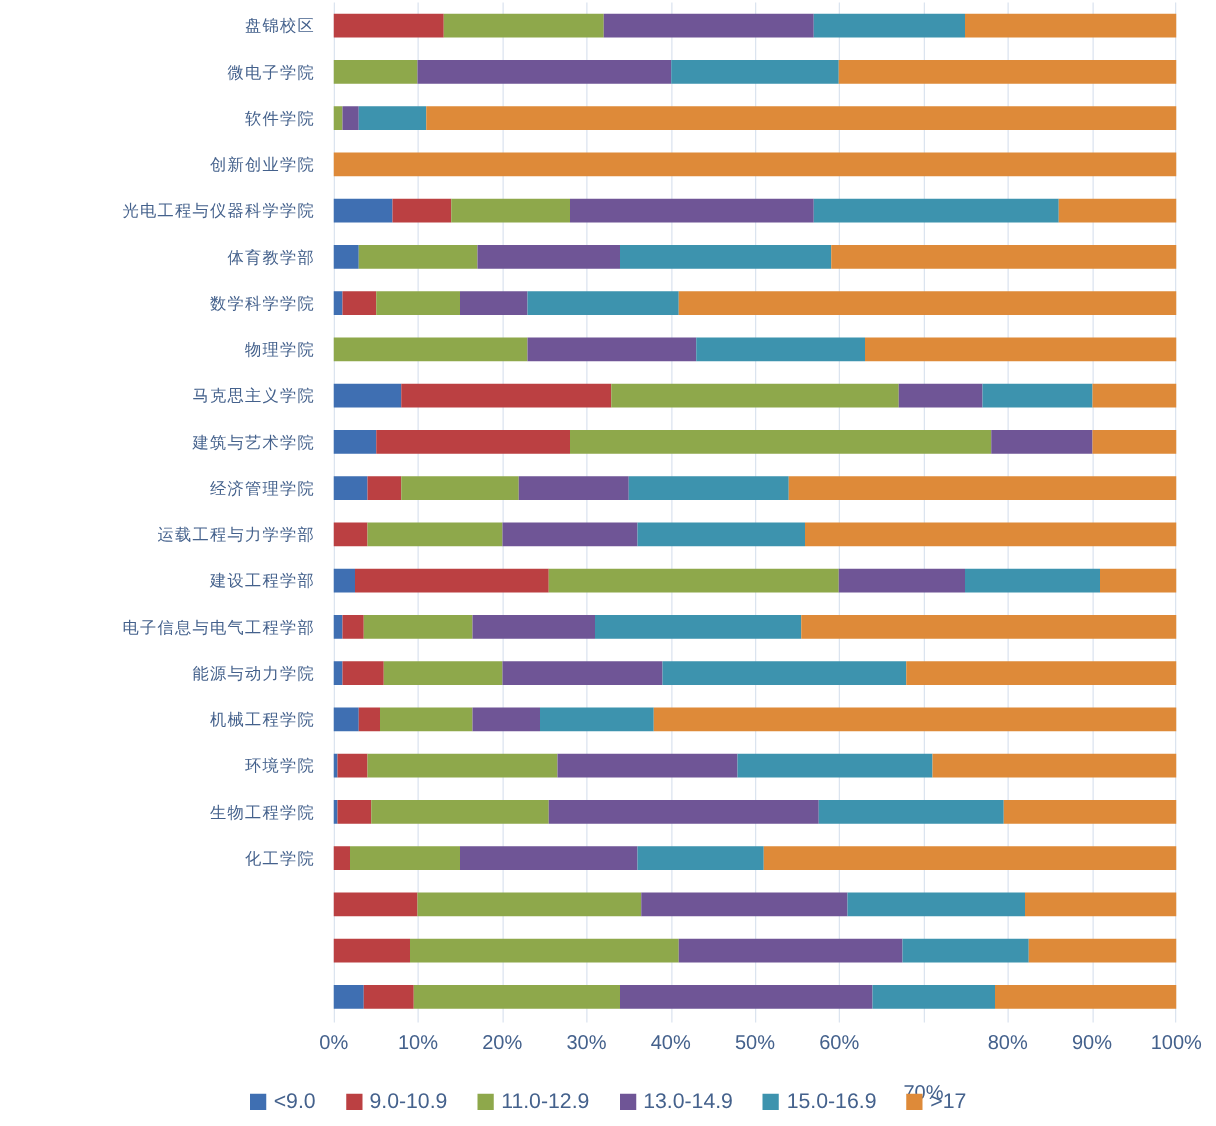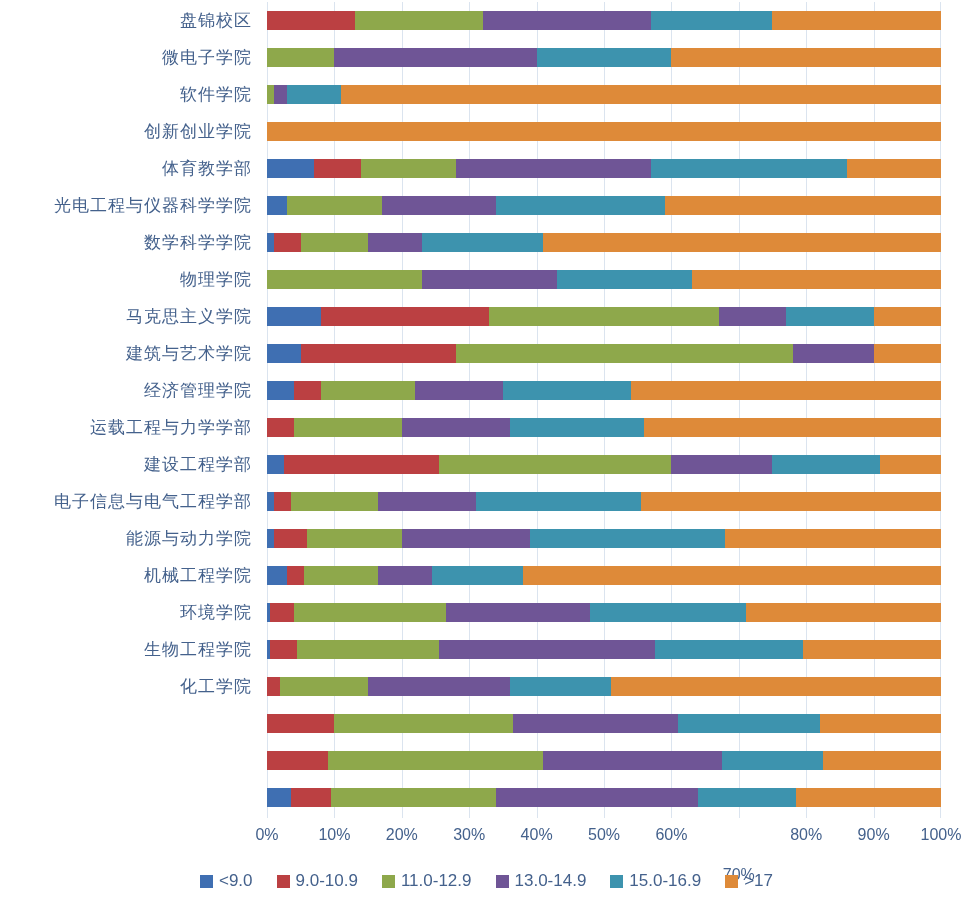--- a/index.html
+++ b/index.html
@@ -10,21 +10,21 @@
   }
   .chart{position:relative;width:973px;height:901px;background:#ffffff;}
 
   
   .labels{
     position:absolute;left:0;top:2px;width:256px;height:814px;
     display:flex;flex-direction:column;
   }
   .cat-label{
     height:37px;display:flex;align-items:center;justify-content:flex-end;
-    padding-right:4px;color:#44618c;font-size:17px;letter-spacing:1px;
+    padding-right:4px;color:#44618c;font-size:13px;letter-spacing:1px;
     white-space:nowrap;
   }
 
   
   .plot{
     position:absolute;left:267px;top:2px;width:674px;height:816px;
   }
   .gridline{
     position:absolute;top:0;bottom:0;width:1px;background:#dbe4ef;
   }
@@ -56,22 +56,22 @@
 </style>
 </head>
 <body>
 
 <div class="chart">
   <div class="labels">
       <div class="cat-label">盘锦校区</div>
       <div class="cat-label">微电子学院</div>
       <div class="cat-label">软件学院</div>
       <div class="cat-label">创新创业学院</div>
+      <div class="cat-label">光电工程与仪器科学学院</div>
       <div class="cat-label">体育教学部</div>
-      <div class="cat-label">光电工程与仪器科学学院</div>
       <div class="cat-label">数学科学学院</div>
       <div class="cat-label">物理学院</div>
       <div class="cat-label">马克思主义学院</div>
       <div class="cat-label">建筑与艺术学院</div>
       <div class="cat-label">经济管理学院</div>
       <div class="cat-label">运载工程与力学学部</div>
       <div class="cat-label">建设工程学部</div>
       <div class="cat-label">电子信息与电气工程学部</div>
       <div class="cat-label">能源与动力学院</div>
       <div class="cat-label">机械工程学院</div>

